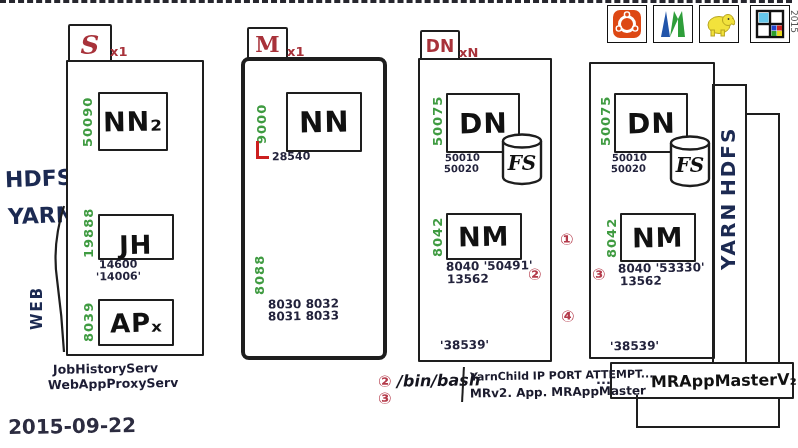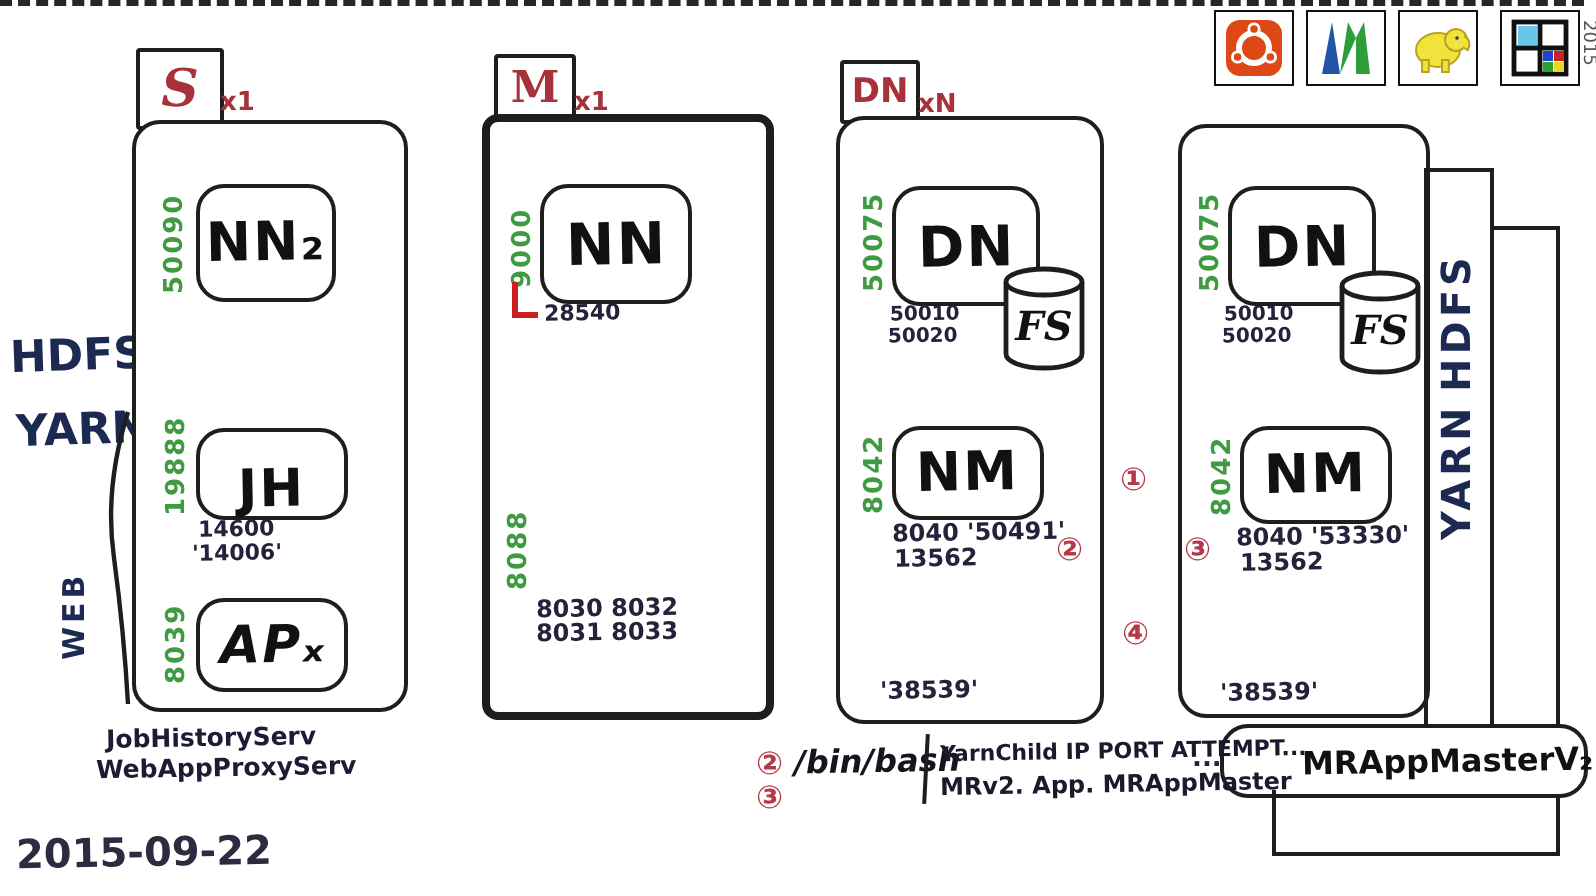--- a/index.html
+++ b/index.html
@@ -9,21 +9,21 @@
     --navy:#1c2a52;
     --hand:#23233c;
   }
   html,body{margin:0;padding:0;background:#e8e8e8;}
   #canvas{
     position:relative;width:798px;height:448px;background:#ffffff;
     font-family:"DejaVu Sans",sans-serif;overflow:hidden;
   }
   .abs{position:absolute;}
   .box{position:absolute;border:2.5px solid var(--ink);background:#fff;
-       display:flex;align-items:center;justify-content:center;border-radius:14px;}
+       display:flex;align-items:center;justify-content:center;border-radius:1px;}
   .node{font-weight:bold;letter-spacing:1px;color:#111;transform:rotate(-1deg);}
   .tab{position:absolute;border:2px solid var(--ink);background:#fff;
        display:flex;align-items:center;justify-content:center;border-radius:2px;}
   .redtx{color:var(--red);font-weight:bold;}
   .vgreen{position:absolute;writing-mode:vertical-rl;transform:rotate(180deg);
           color:var(--green);font-weight:bold;font-size:13px;letter-spacing:1px;}
   .vnavy{position:absolute;writing-mode:vertical-rl;transform:rotate(180deg);
          color:var(--navy);font-weight:bold;letter-spacing:2px;}
   .small{position:absolute;font-size:11px;font-weight:bold;color:var(--hand);
          white-space:nowrap;transform:rotate(-1deg);}
@@ -64,34 +64,34 @@
   <div class="vgreen" style="left:80px;top:95px;height:52px;">50090</div>
 
   <div class="box" style="left:98px;top:214px;width:72px;height:42px;">
     <span class="node" style="font-size:26px;margin-top:15px;">JH</span>
   </div>
   <div class="vgreen" style="left:81px;top:212px;height:46px;">19888</div>
   <div class="small" style="left:99px;top:258px;">14600</div>
   <div class="small" style="left:96px;top:270px;">'14006'</div>
 
   <div class="box" style="left:98px;top:299px;width:72px;height:43px;">
-    <span class="node" style="font-size:26px;font-style:italic;">APₓ</span>
+    <span class="node" style="font-size:26px;">APₓ</span>
   </div>
   <div class="vgreen" style="left:81px;top:300px;height:42px;">8039</div>
 
   <div class="abs footnote" style="left:53px;top:361px;">JobHistoryServ</div>
   <div class="abs footnote" style="left:48px;top:376px;">WebAppProxyServ</div>
 
   <div class="tab" style="left:247px;top:27px;width:37px;height:30px;">
     <span class="redtx" style="font-size:22px;font-family:'DejaVu Serif',serif;">M</span>
   </div>
   <div class="abs redtx" style="left:287px;top:44px;font-size:13px;">x1</div>
   <div class="box" style="left:241px;top:57px;width:138px;height:295px;border-width:4.5px;border-radius:8px;"></div>
 
-  <div class="box" style="left:270px;top:92px;width:72px;height:56px;">
+  <div class="box" style="left:286px;top:92px;width:72px;height:56px;">
     <span class="node" style="font-size:29px;">NN</span>
   </div>
   <div class="vgreen" style="left:254px;top:98px;height:46px;">9000</div>
   <div class="abs" style="left:256px;top:141px;width:10px;height:15px;border-left:3.5px solid #cc1f1f;border-bottom:3.5px solid #cc1f1f;"></div>
   <div class="small" style="left:272px;top:150px;">28540</div>
 
   <div class="vgreen" style="left:252px;top:253px;height:42px;">8088</div>
   <div class="small" style="left:268px;top:297px;font-size:12px;">8030 8032</div>
   <div class="small" style="left:268px;top:309px;font-size:12px;">8031 8033</div>
 

